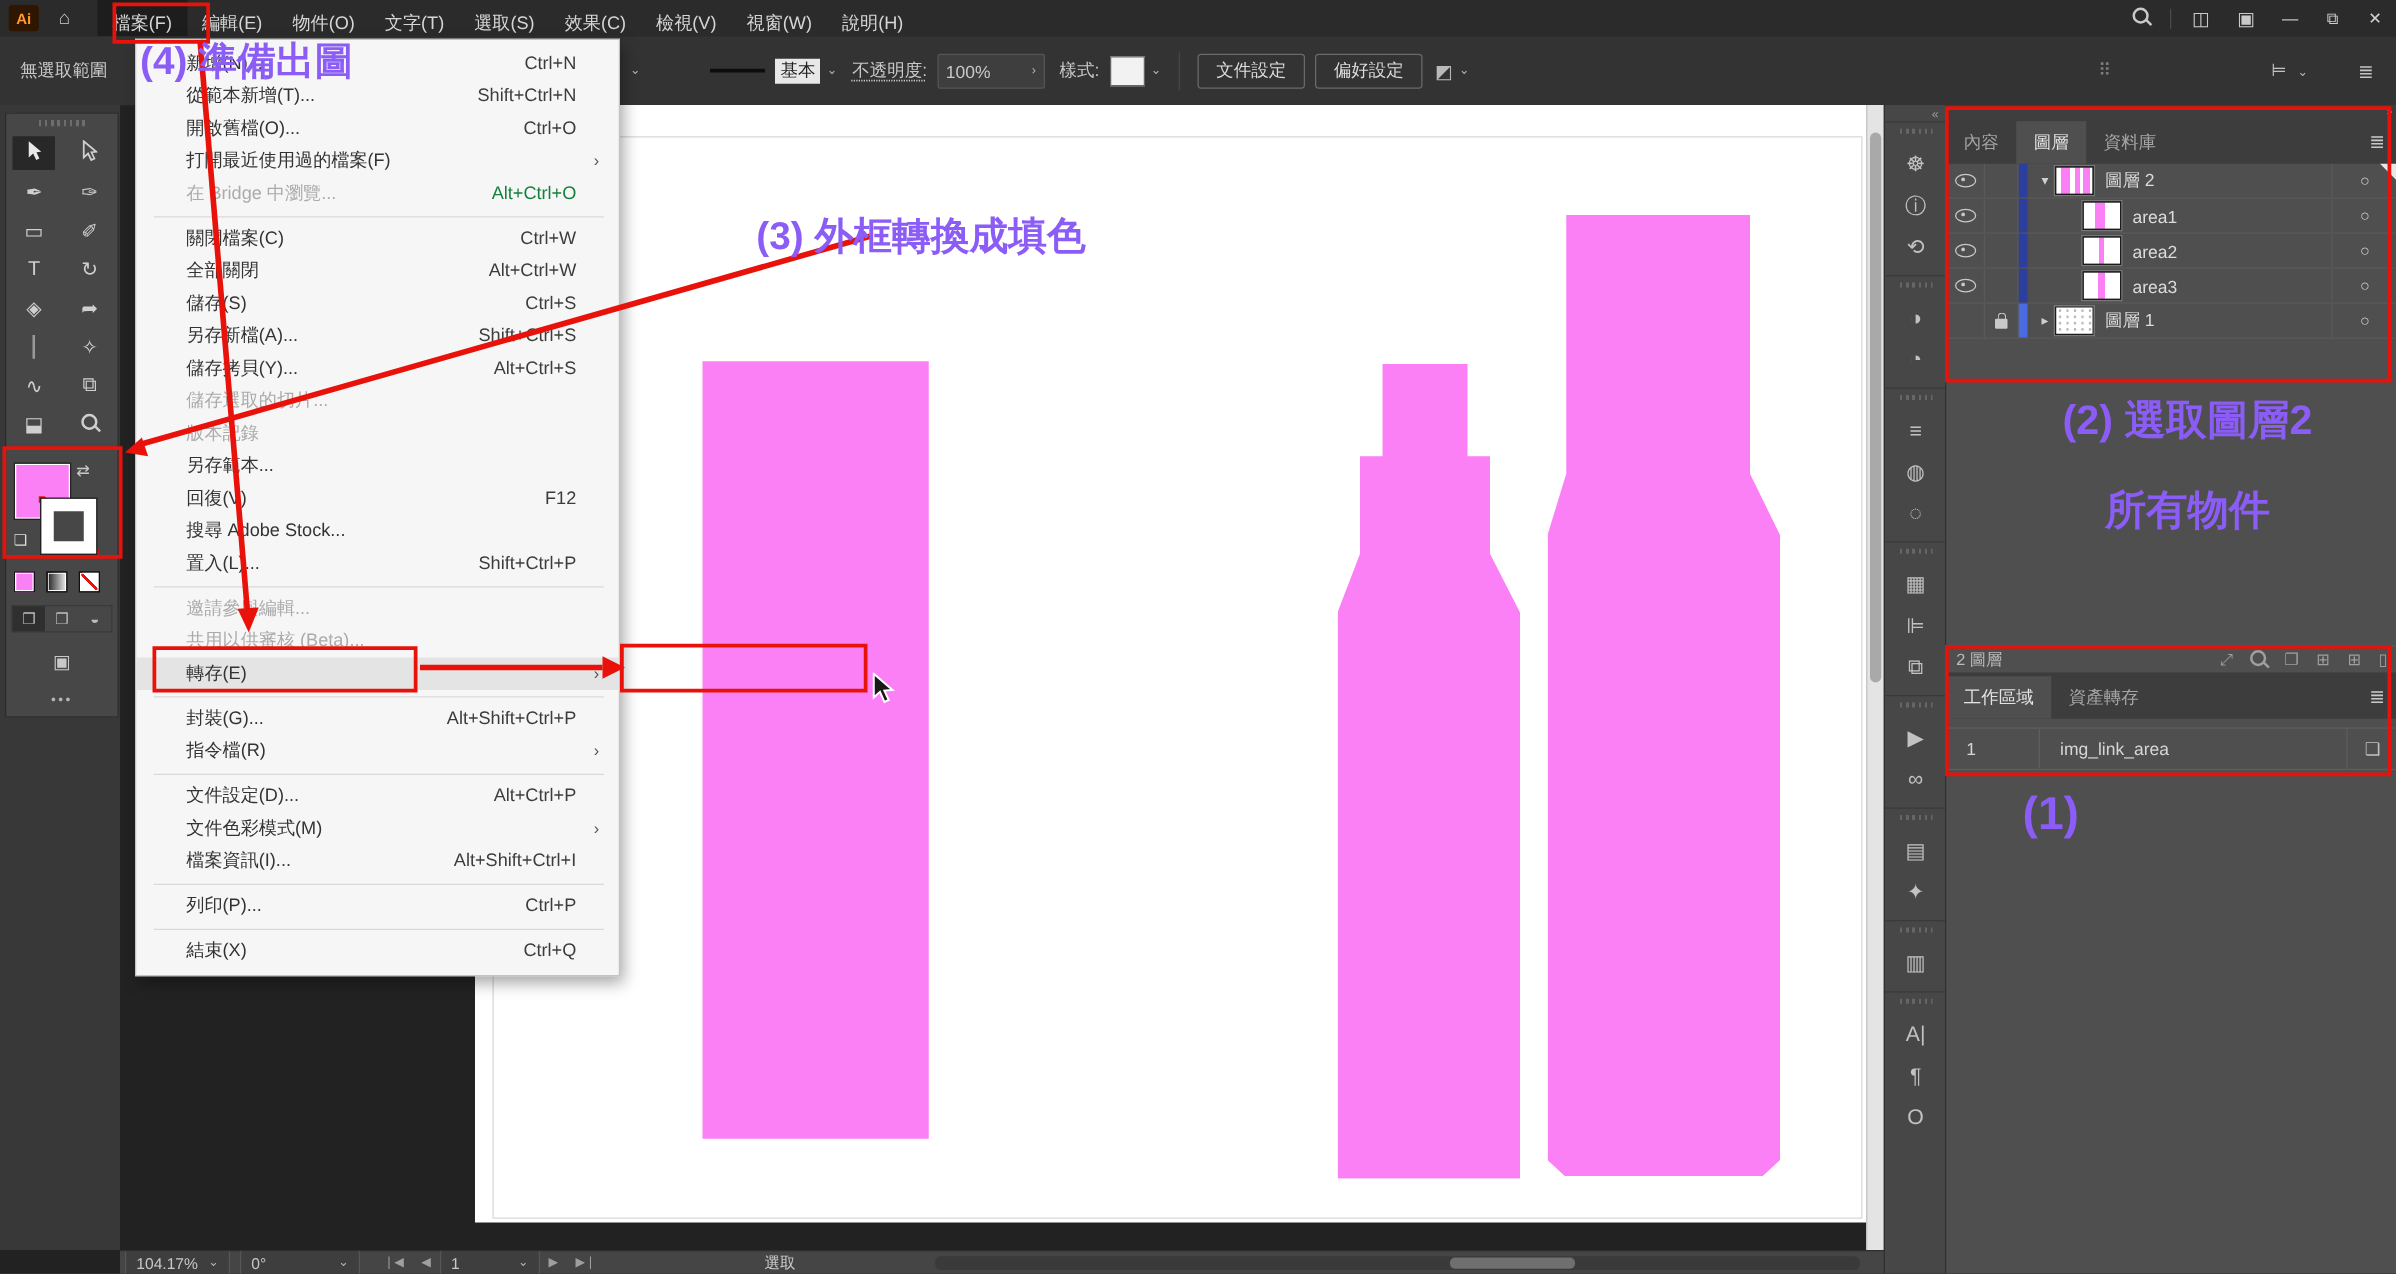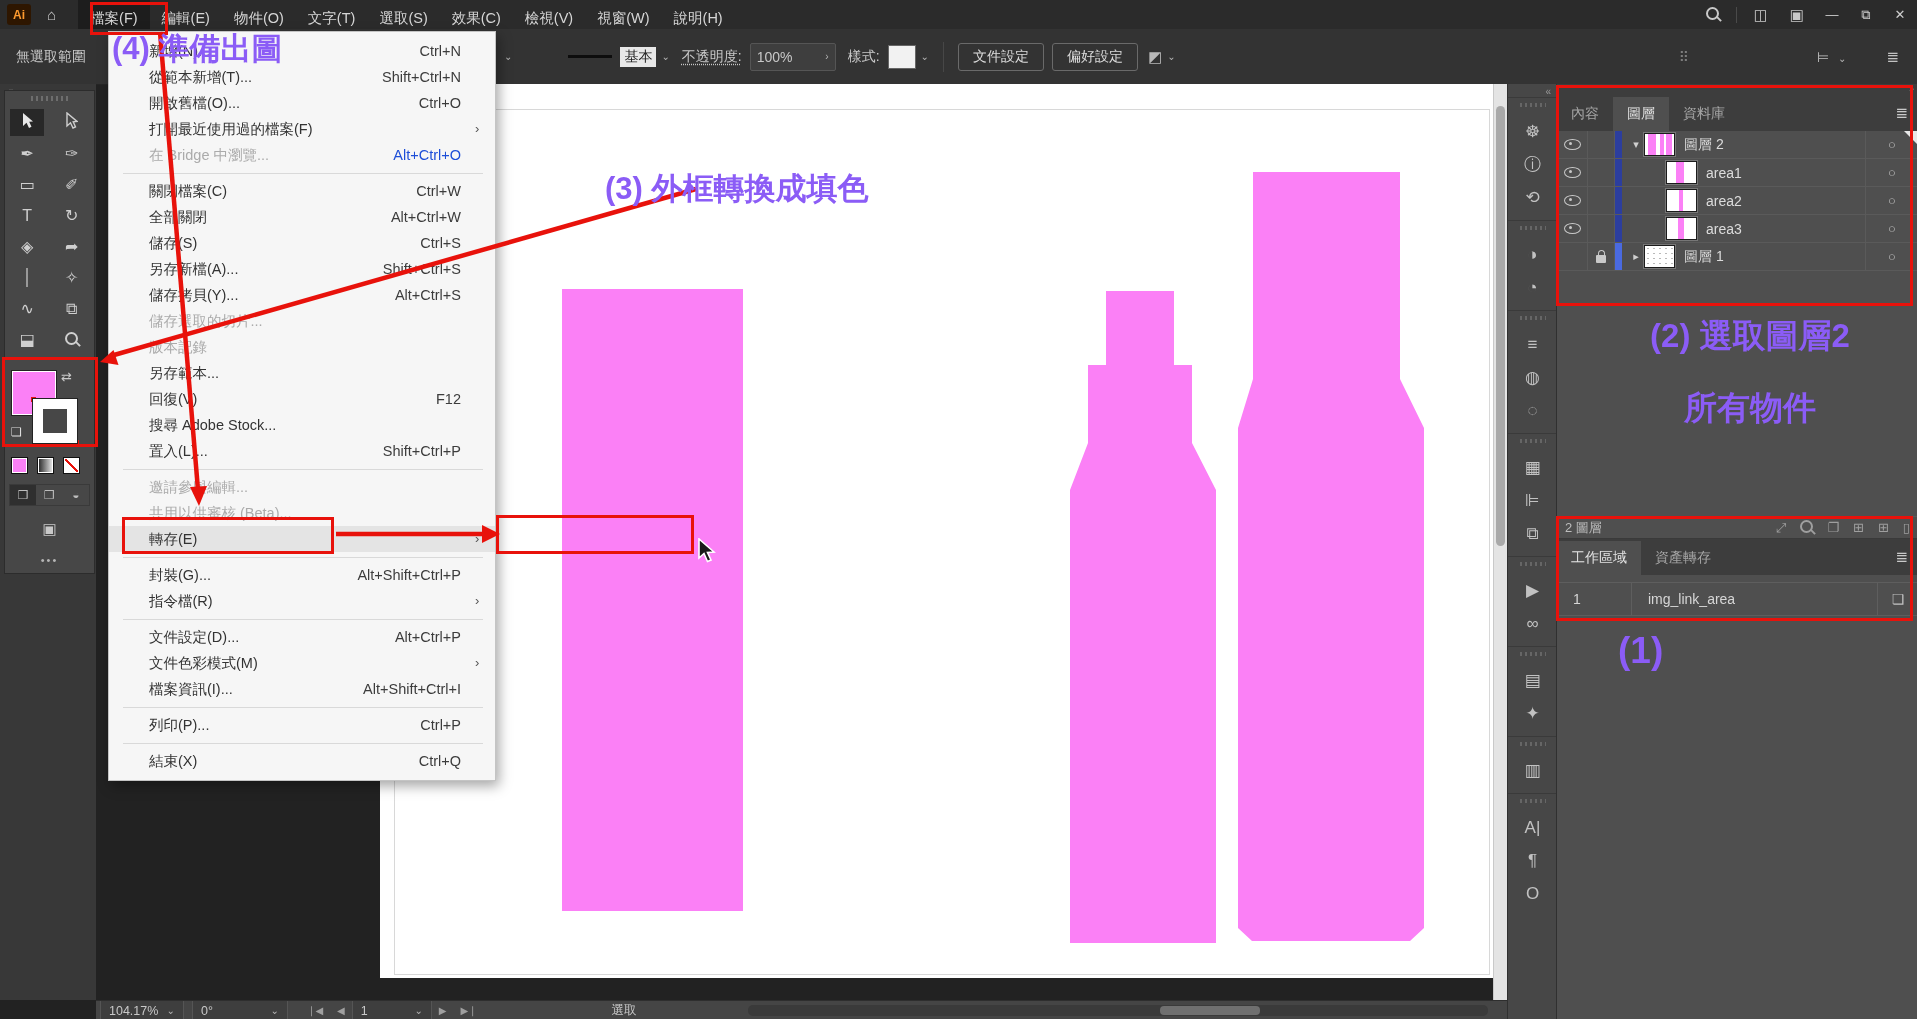--- a/index.html
+++ b/index.html
@@ -69,21 +69,21 @@
   #vthumb{position:absolute;left:2px;top:22px;width:9px;height:440px;background:#a9a9a9;border-radius:5px;}
 
   
   #filemenu{left:108px;top:31px;width:386px;background:#f6f6f6;border:1px solid #c4c4c4;
             box-shadow:3px 5px 12px rgba(0,0,0,.35);padding:6px 0;z-index:40;color:#333;}
   .mrow{height:26px;line-height:26px;display:flex;font-size:14.5px;padding:0 10px 0 40px;}
   .mrow .mlabel{flex:0 0 auto;}
   .mrow .mshort{margin-left:auto;padding-right:14px;color:#3c3c3c;}
   .mrow .msub{width:10px;color:#555;font-size:13px;}
   .mrow.dis{color:#ababab;}
-  .mrow.dis .mshort{color:#1d4ed8;}
+  .mrow.dis .mshort{color:#15803d;}
   .mrow.hl{background:#e4e4e4;}
   .msep{height:1px;background:#d9d9d9;margin:5px 12px 4px 14px;}
   #submenu{left:503px;top:519px;width:375px;background:#f6f6f6;border:1px solid #c4c4c4;
            box-shadow:3px 5px 12px rgba(0,0,0,.35);padding:5px 0;z-index:45;color:#333;}
   #submenu .mrow{height:28px;line-height:28px;padding-left:38px;}
 
   
   #iconstrip{left:1507px;top:84px;width:49px;height:935px;background:#474747;border-left:1px solid #303030;}
   #iconstrip .dcol{font-size:10px;color:#9a9a9a;text-align:right;padding:2px 6px 0 0;}
   .dockgroup{border-top:1px solid #3a3a3a;padding:3px 0 6px 0;}

